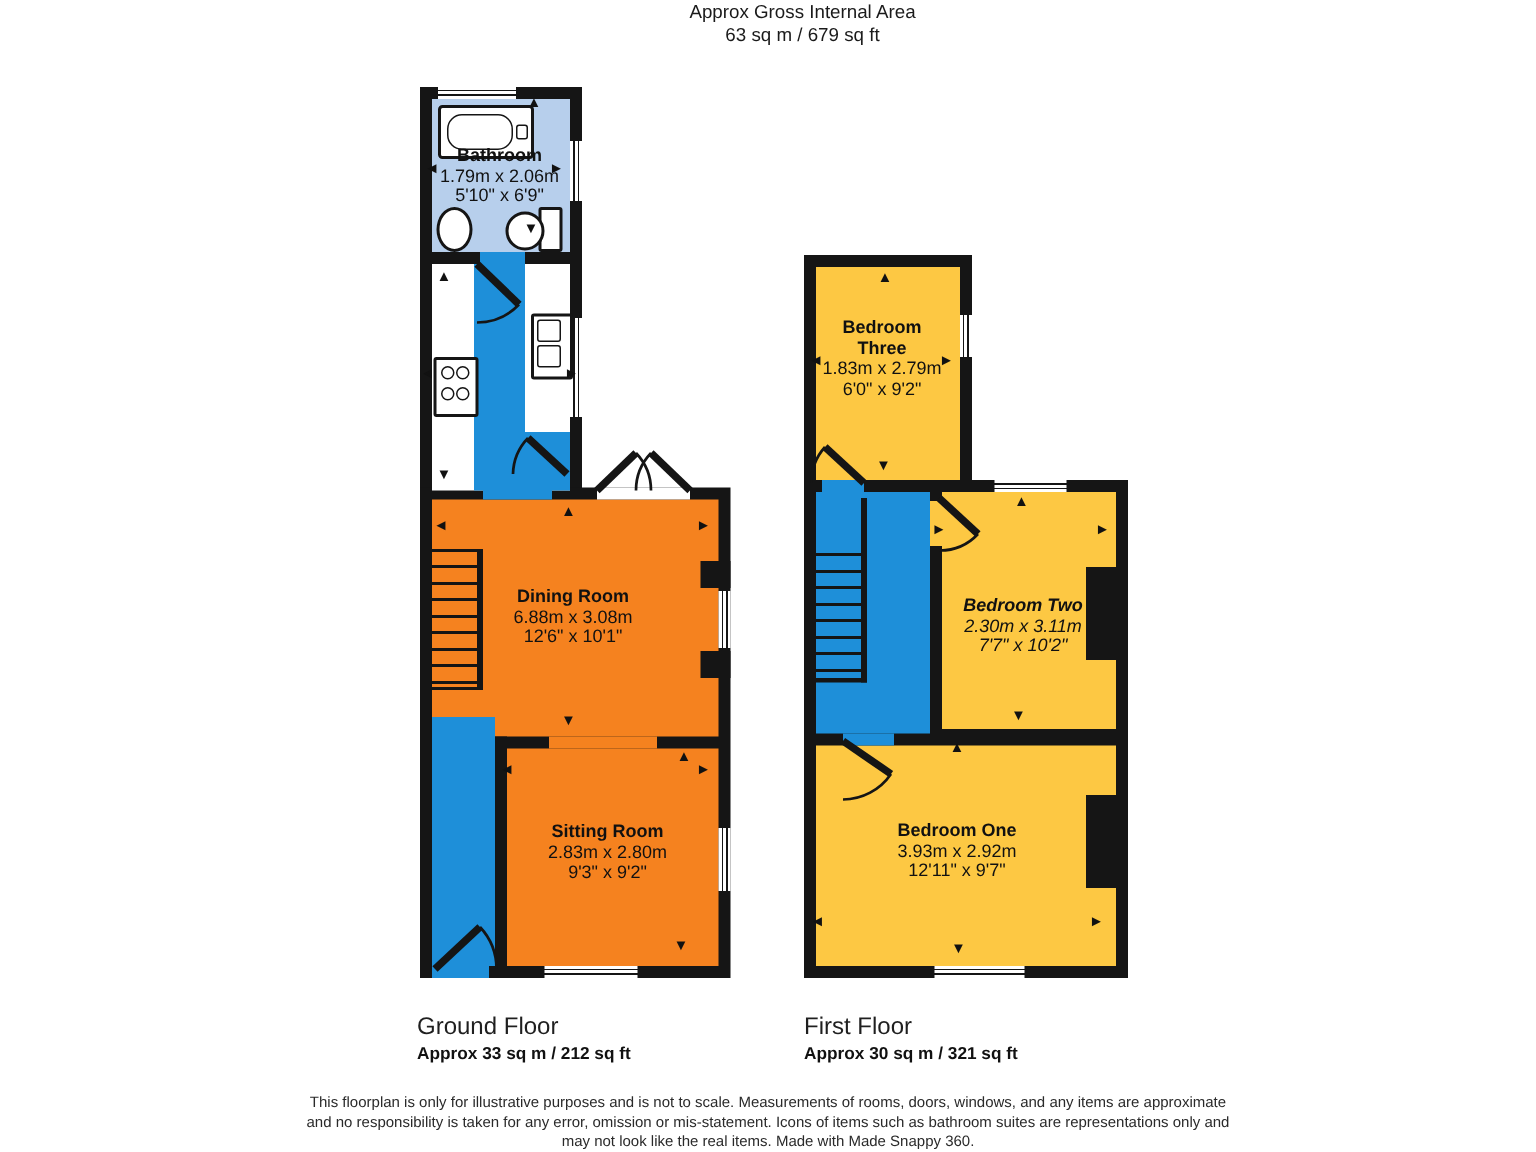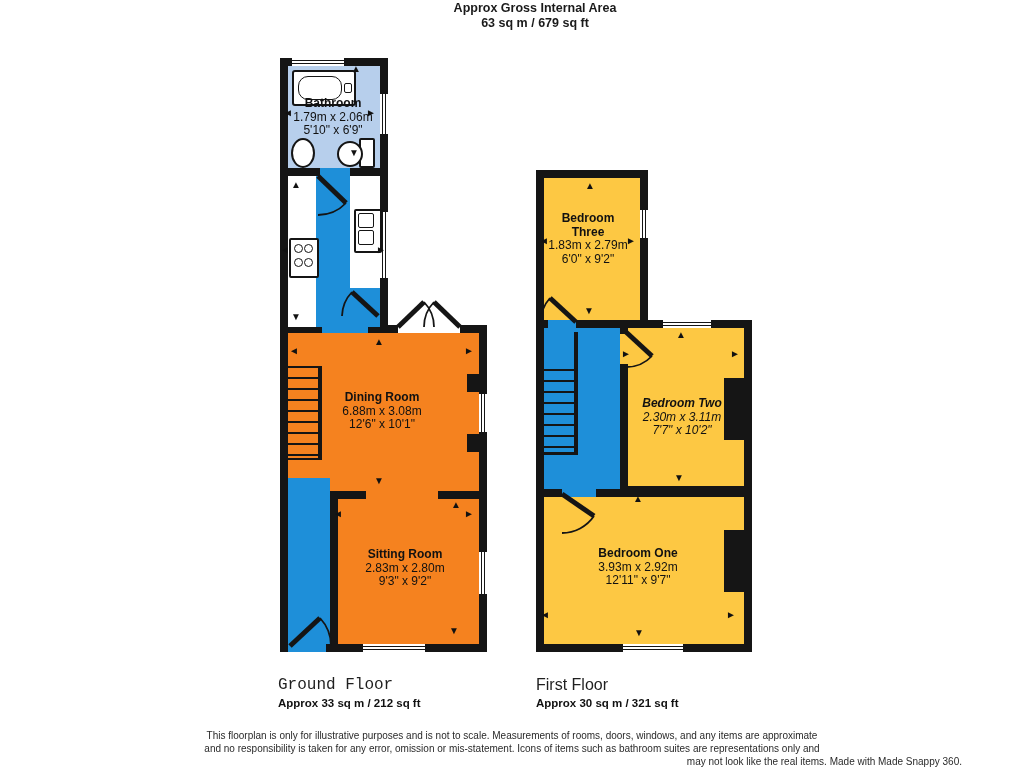--- a/index.html
+++ b/index.html
@@ -16,21 +16,21 @@
   .win-h{position:absolute;background:linear-gradient(180deg,#fff 0 2px,#151515 2px 3px,#fff 3px 5px,#151515 5px 6px,#fff 6px 8px);}
   .win-v{position:absolute;background:linear-gradient(90deg,#fff 0 2px,#151515 2px 3px,#fff 3px 5px,#151515 5px 6px,#fff 6px 8px);}
   .room-label{position:absolute;transform:translateX(-50%);text-align:center;font-size:12px;line-height:13.5px;color:#111;white-space:nowrap;}
   .room-label .nm{font-weight:bold;display:block;}
   .room-label .dm{display:block;}
   .room-label.wrap{white-space:normal;width:88px;}
   .arrow{position:absolute;font-size:10px;line-height:10px;color:#111;}
   .fixture{position:absolute;background:#fff;border:2px solid #151515;}
   .stairs{position:absolute;border-right:4px solid #151515;
           background-image:repeating-linear-gradient(180deg,transparent 0 9px,#151515 9px 11px);}
-  .hdr{position:absolute;left:0;right:0;text-align:center;font-weight:bold;font-size:12.5px;margin-left:46px;}
+  .hdr{position:absolute;left:0;right:0;text-align:center;font-weight:normal;font-size:12.5px;margin-left:46px;}
   .floor-label{position:absolute;font-size:16px;color:#1f1f1f;}
   .floor-area{position:absolute;font-size:11.5px;font-weight:bold;color:#111;}
   .disc{position:absolute;left:62px;width:900px;text-align:center;font-size:10px;line-height:13px;color:#2a2a2a;}
   svg.doors{position:absolute;left:0;top:0;pointer-events:none;}
 </style>
 </head>
 <body>
 
 <div id="canvas">
 
@@ -189,22 +189,22 @@
     <span class="nm">Bedroom Two</span>
     <span class="dm">2.30m x 3.11m</span>
     <span class="dm">7'7" x 10'2"</span>
   </div>
   <div class="room-label" style="left:638px;top:547px;">
     <span class="nm">Bedroom One</span>
     <span class="dm">3.93m x 2.92m</span>
     <span class="dm">12'11" x 9'7"</span>
   </div>
 
-  <div class="floor-label" style="left:278px;top:676px;font-family:Liberation Mono, monospace;">Ground Floor</div>
+  <div class="floor-label" style="left:278px;top:676px;">Ground Floor</div>
   <div class="floor-area" style="left:278px;top:697px;">Approx 33 sq m / 212 sq ft</div>
   <div class="floor-label" style="left:536px;top:676px;">First Floor</div>
   <div class="floor-area" style="left:536px;top:697px;">Approx 30 sq m / 321 sq ft</div>
 
   <div class="disc" style="top:729px;">This floorplan is only for illustrative purposes and is not to scale. Measurements of rooms, doors, windows, and any items are approximate</div>
   <div class="disc" style="top:742px;">and no responsibility is taken for any error, omission or mis-statement. Icons of items such as bathroom suites are representations only and</div>
-  <div class="disc" style="top:755px;text-align:right;">may not look like the real items. Made with Made Snappy 360.</div>
+  <div class="disc" style="top:755px;">may not look like the real items. Made with Made Snappy 360.</div>
 
 </div>
 
 </body></html>

